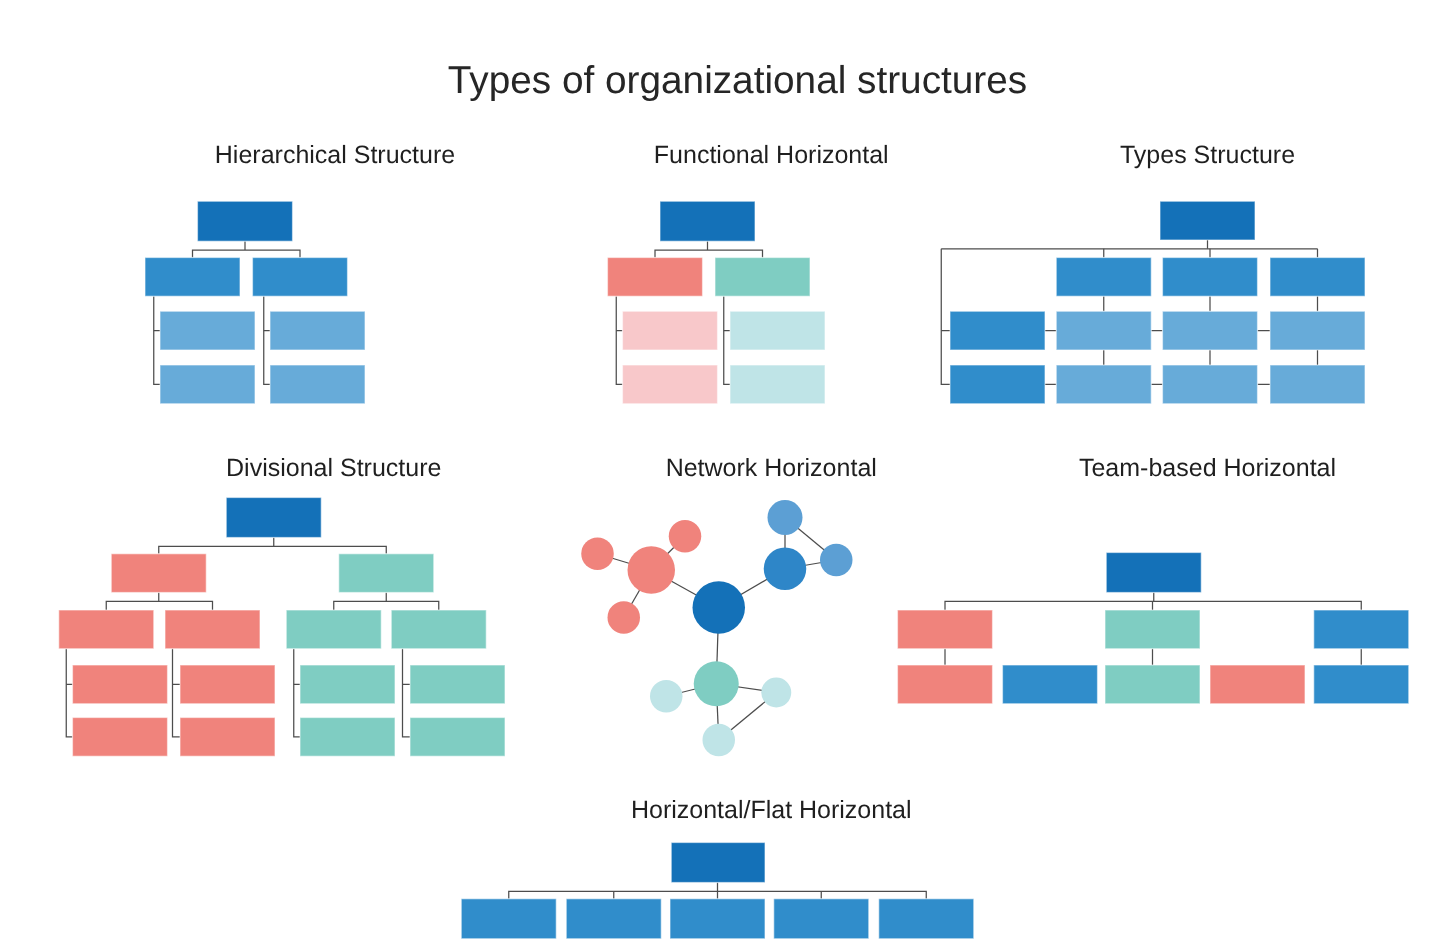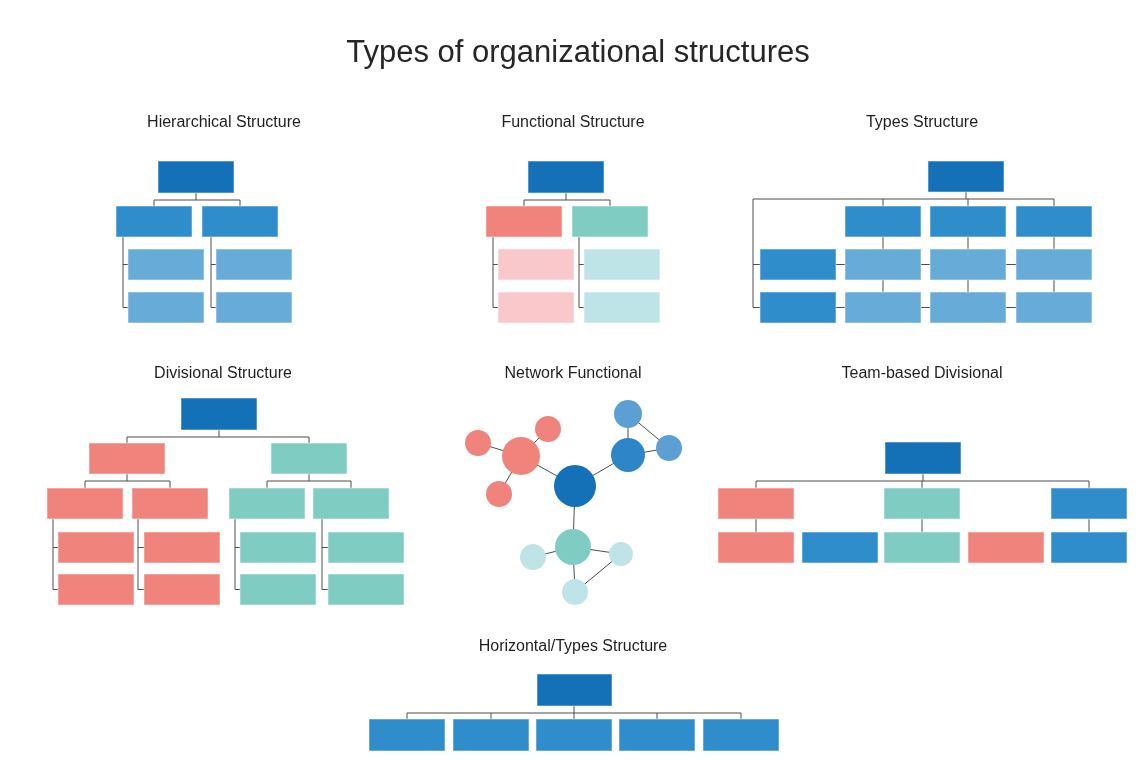--- a/index.html
+++ b/index.html
@@ -8,33 +8,34 @@
     width:1148px;height:761px;
     background:#ffffff;
     font-family:"Liberation Sans", sans-serif;
     overflow:hidden;
   }
   #canvas{position:absolute;left:0;top:0;}
   .page-title{
     position:absolute;
     left:574px;top:30px;
     transform:translateX(-50%);
-    margin:4px;
+    margin:16px;
     font-size:31px;
     font-weight:400;
     color:#262626;
     white-space:nowrap;
   }
   .section-title{
     position:absolute;
     transform:translateX(-50%);
-    font-size:16px;
+    font-size:20px;
     font-weight:400;
     color:#1f1f1f;
     white-space:nowrap;
+    margin-left:44px;
   }
 </style>
 </head>
 <body>
 
 <div class="page">
   <h1 class="page-title">Types of organizational structures</h1>
 
   <svg id="canvas" width="1148" height="761" viewBox="0 0 1148 761">
       <polyline points="196,193 196,200" fill="none" stroke="#4D4D4D" stroke-width="1"></polyline>
@@ -170,19 +171,19 @@
       <polyline points="657,713 657,719" fill="none" stroke="#4D4D4D" stroke-width="1"></polyline>
       <rect x="537" y="674" width="75" height="32" fill="#1471B8" stroke="rgba(255,255,255,0.5)" stroke-width="1"></rect>
       <rect x="369" y="719" width="76" height="32" fill="#308DCB" stroke="rgba(255,255,255,0.5)" stroke-width="1"></rect>
       <rect x="453" y="719" width="76" height="32" fill="#308DCB" stroke="rgba(255,255,255,0.5)" stroke-width="1"></rect>
       <rect x="536" y="719" width="76" height="32" fill="#308DCB" stroke="rgba(255,255,255,0.5)" stroke-width="1"></rect>
       <rect x="619" y="719" width="76" height="32" fill="#308DCB" stroke="rgba(255,255,255,0.5)" stroke-width="1"></rect>
       <rect x="703" y="719" width="76" height="32" fill="#308DCB" stroke="rgba(255,255,255,0.5)" stroke-width="1"></rect>
     </svg>
 
   <div class="section-title" style="left:224px;top:113px">Hierarchical Structure</div>
-  <div class="section-title" style="left:573px;top:113px">Functional Structure</div>
+  <div class="section-title" style="left:573px;top:113px">Functional Horizontal</div>
   <div class="section-title" style="left:922px;top:113px">Types Structure</div>
   <div class="section-title" style="left:223px;top:364px">Divisional Structure</div>
-  <div class="section-title" style="left:573px;top:364px">Network Functional</div>
-  <div class="section-title" style="left:922px;top:364px">Team-based Divisional</div>
-  <div class="section-title" style="left:573px;top:637px">Horizontal/Types Structure</div>
+  <div class="section-title" style="left:573px;top:364px">Network Horizontal</div>
+  <div class="section-title" style="left:922px;top:364px">Team-based Horizontal</div>
+  <div class="section-title" style="left:573px;top:637px">Horizontal/Flat Horizontal</div>
 </div>
 
 </body></html>

